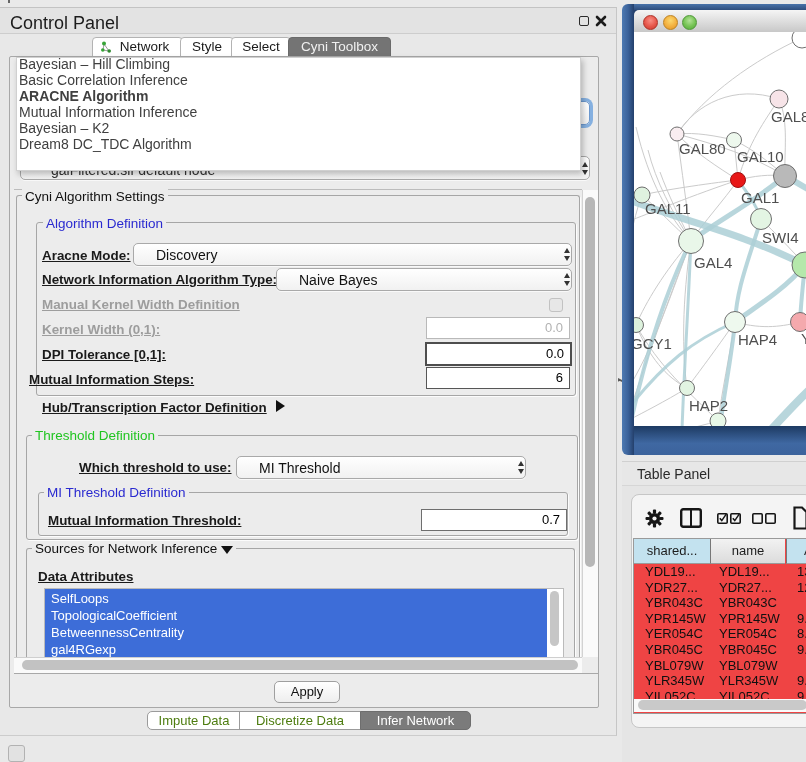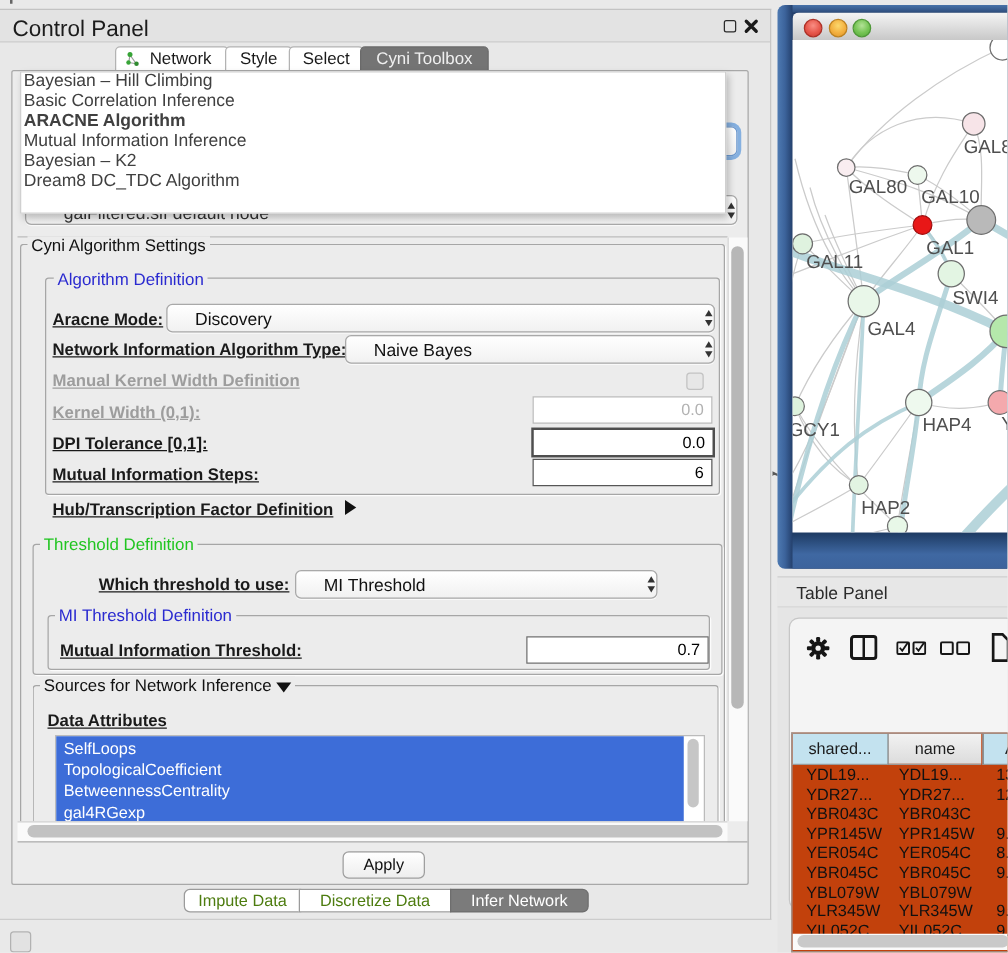--- a/index.html
+++ b/index.html
@@ -90,21 +90,21 @@
 
     <div class="lbl abs dis" style="left:42px;top:289px;">Manual Kernel Width Definition</div>
     <div class="abs" style="left:549px;top:290px;width:12px;height:12px;background:#e7e7e7;border:1px solid #c2c2c2;border-radius:3px;"></div>
 
     <div class="lbl abs dis" style="left:42px;top:314px;">Kernel Width (0,1):</div>
     <div class="tfield" style="left:426px;top:309px;width:136px;height:20px;border:1px solid #b9b9b9;color:#b2b2b2;line-height:20px;padding-right:6px;">0.0</div>
 
     <div class="lbl abs" style="left:42px;top:339px;">DPI Tolerance [0,1]:</div>
     <div class="tfield" style="left:425px;top:334px;width:137px;height:20px;border:2px solid #4e4e4e;color:#000;line-height:20px;padding-right:6px;">0.0</div>
 
-    <div class="lbl abs" style="left:42px;top:364px;">Mutual Information Steps:</div>
+    <div class="lbl abs" style="left:29px;top:364px;">Mutual Information Steps:</div>
     <div class="tfield" style="left:426px;top:359px;width:136px;height:20px;border:1px solid #565656;color:#000;line-height:20px;padding-right:6px;">6</div>
 
     <div class="lbl abs" style="left:42px;top:392px;">Hub/Transcription Factor Definition</div>
     <div class="abs" style="left:276px;top:392px;width:0;height:0;border-top:6px solid transparent;border-bottom:6px solid transparent;border-left:9px solid #111;"></div>
 
     <div class="gbox" style="left:26px;top:427px;width:550px;height:103px;"></div>
     <div class="gtitle" style="left:32px;top:420px;color:#21c521;">Threshold Definition</div>
 
     <div class="lbl abs" style="left:79px;top:452px;">Which threshold to use:</div>
     <div class="combo" style="left:236px;top:448px;width:288px;height:21px;">
@@ -305,21 +305,21 @@
 <svg class="abs" style="left:752px;top:513px;" width="24" height="11" viewBox="0 0 24 11">
   <rect x="0.8" y="0.8" width="9.4" height="9.4" rx="1" fill="none" stroke="#161616" stroke-width="1.6"></rect>
   <rect x="13.8" y="0.8" width="9.4" height="9.4" rx="1" fill="none" stroke="#161616" stroke-width="1.6"></rect>
 </svg>
 <svg class="abs" style="left:793px;top:506px;" width="14" height="24" viewBox="0 0 14 24">
   <path d="M1.5 1.5 H9 L13.5 6 V22.5 H1.5 Z" fill="none" stroke="#161616" stroke-width="2.2"></path>
 </svg>
 </g>
 
 
-<div class="abs" style="left:633px;top:538px;width:173px;height:174px;background:#c2410c;border:1px solid #9a9a9a;border-right:none;overflow:hidden;margin-top:48px;">
+<div class="abs" style="left:633px;top:538px;width:173px;height:174px;background:#ef4444;border:1px solid #9a9a9a;border-right:none;overflow:hidden;">
 
   <div class="abs" style="left:0;top:0;width:76px;height:24px;background:#c3e2ef;border-right:1px solid #777;border-bottom:1px solid #9a9a9a;
        font-size:13px;color:#1c1c1c;text-align:center;line-height:24px;">shared...</div>
   <div class="abs" style="left:77px;top:0;width:74px;height:24px;background:linear-gradient(#f2f2f2,#dcdcdc);border-right:none;border-bottom:1px solid #9a9a9a;
        font-size:13px;color:#1c1c1c;text-align:center;line-height:24px;">name</div>
   <div class="abs" style="left:152px;top:0;width:30px;height:24px;background:#c3e2ef;border-bottom:1px solid #9a9a9a;border-left:1px solid #777;
        font-size:13px;color:#1c1c1c;line-height:24px;">
       <span style="position:absolute;left:17px;">A</span>
     </div>
 

